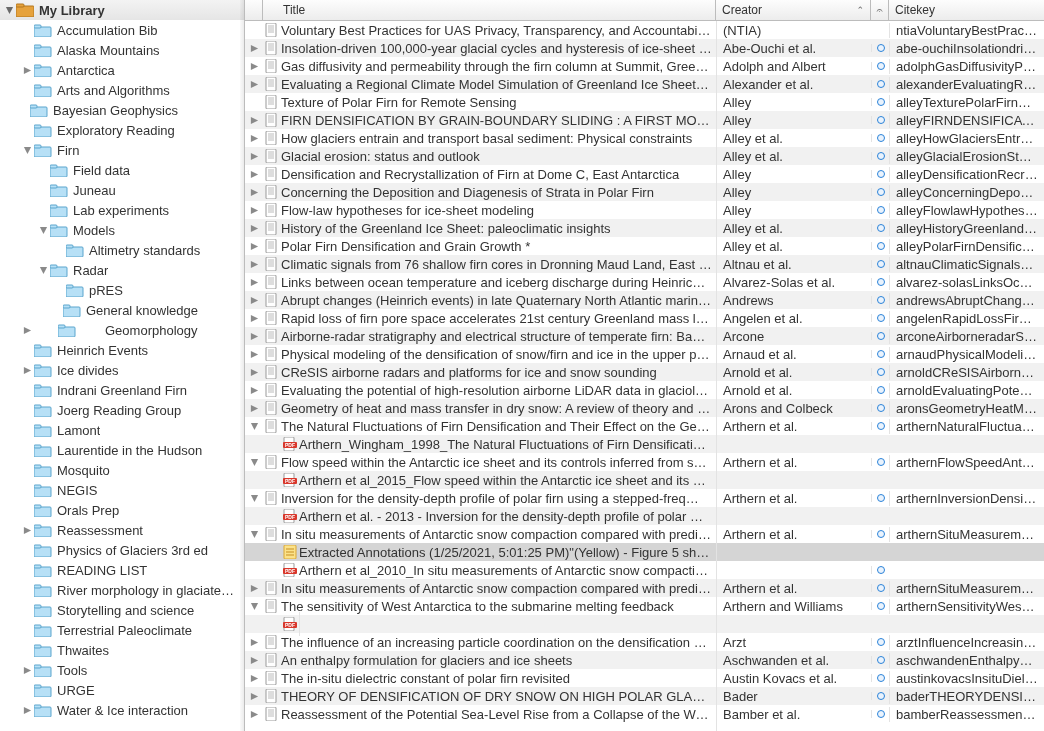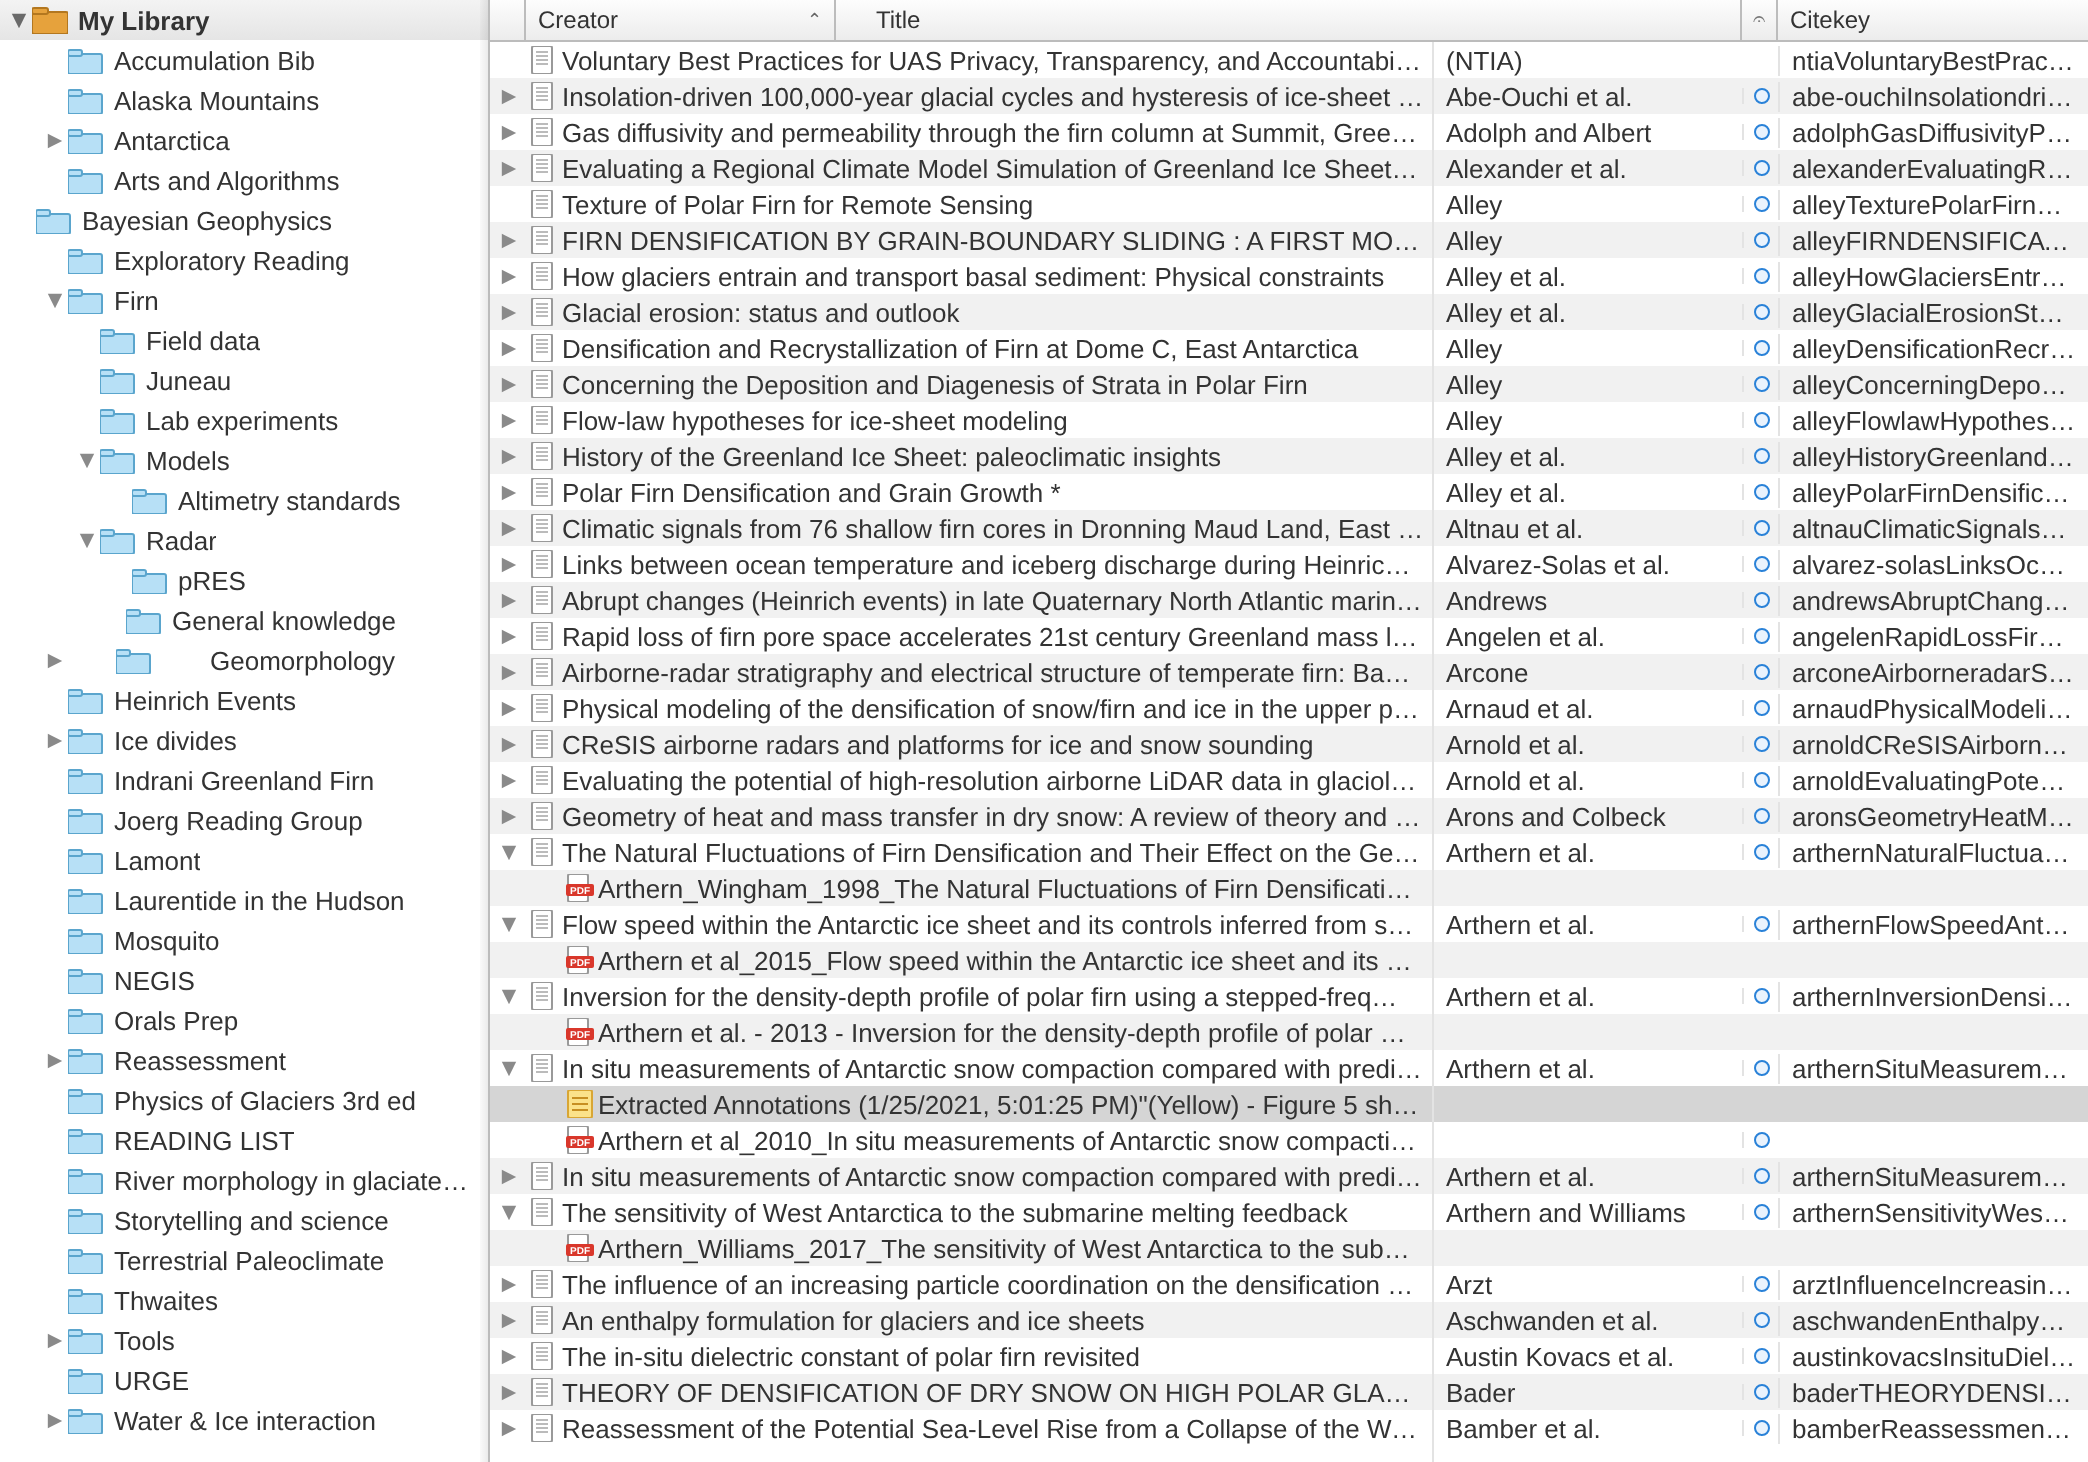--- a/index.html
+++ b/index.html
@@ -92,21 +92,21 @@
       </div>
       <div class="lib-row" style="padding-left: 20px;">
         <span class="tw"></span>
         <span class="folder">
           <svg viewBox="0 0 18 14">
             <use href="#i-folder"></use>
           </svg>
         </span>
         <span class="lib-label">Arts and Algorithms</span>
       </div>
-      <div class="lib-row" style="padding-left: 4px;">
+      <div class="lib-row" style="padding-left: 16px;">
         <span class="tw"></span>
         <span class="folder">
           <svg viewBox="0 0 18 14">
             <use href="#i-folder"></use>
           </svg>
         </span>
         <span class="lib-label">Bayesian Geophysics</span>
       </div>
       <div class="lib-row" style="padding-left: 20px;">
         <span class="tw"></span>
@@ -409,26 +409,26 @@
           </svg>
         </span>
         <span class="lib-label">Water &amp; Ice interaction</span>
       </div>
     </div>
 </div>
 
 <div class="main">
   <div class="hdr-row">
     <div class="hdr-cell" style="width:18px;"></div>
+    <div class="hdr-cell" style="flex:1;padding-left:20px;">
+        <span>Title</span>
+      </div>
     <div class="hdr-cell" style="width:155px;">
         <span>Creator</span>
         <span class="sort-ind">⌃</span>
-      </div>
-    <div class="hdr-cell" style="flex:1;padding-left:20px;">
-        <span>Title</span>
       </div>
     <div class="hdr-cell" style="width:18px;justify-content:center;">
         <span style="font-size:11px;color:#777;">𝄐</span>
       </div>
     <div class="hdr-cell" style="width:155px;border-right:none;">
         <span>Citekey</span>
       </div>
   </div>
   <div class="item-list" id="item-list">
       <div class="item-row">
@@ -987,21 +987,20 @@
         </span>
         <span class="c-citekey">arthernSensitivityWestAnt…</span>
       </div>
       <div class="item-row stripe child">
         <span class="c-arrow"></span>
         <span class="c-icon">
           <svg viewBox="0 0 14 14">
             <use href="#i-pdf"></use>
           </svg>
         </span>
-        <span class="c-title">Arthern_Williams_2017_The sensitivity of West Antarctica to the subm…</span>
         <span class="c-creator"></span>
         <span class="c-attach"></span>
         <span class="c-citekey"></span>
       </div>
       <div class="item-row">
         <span class="c-arrow">
           <svg viewBox="0 0 10 10">
             <use href="#i-tri"></use>
           </svg>
         </span>

